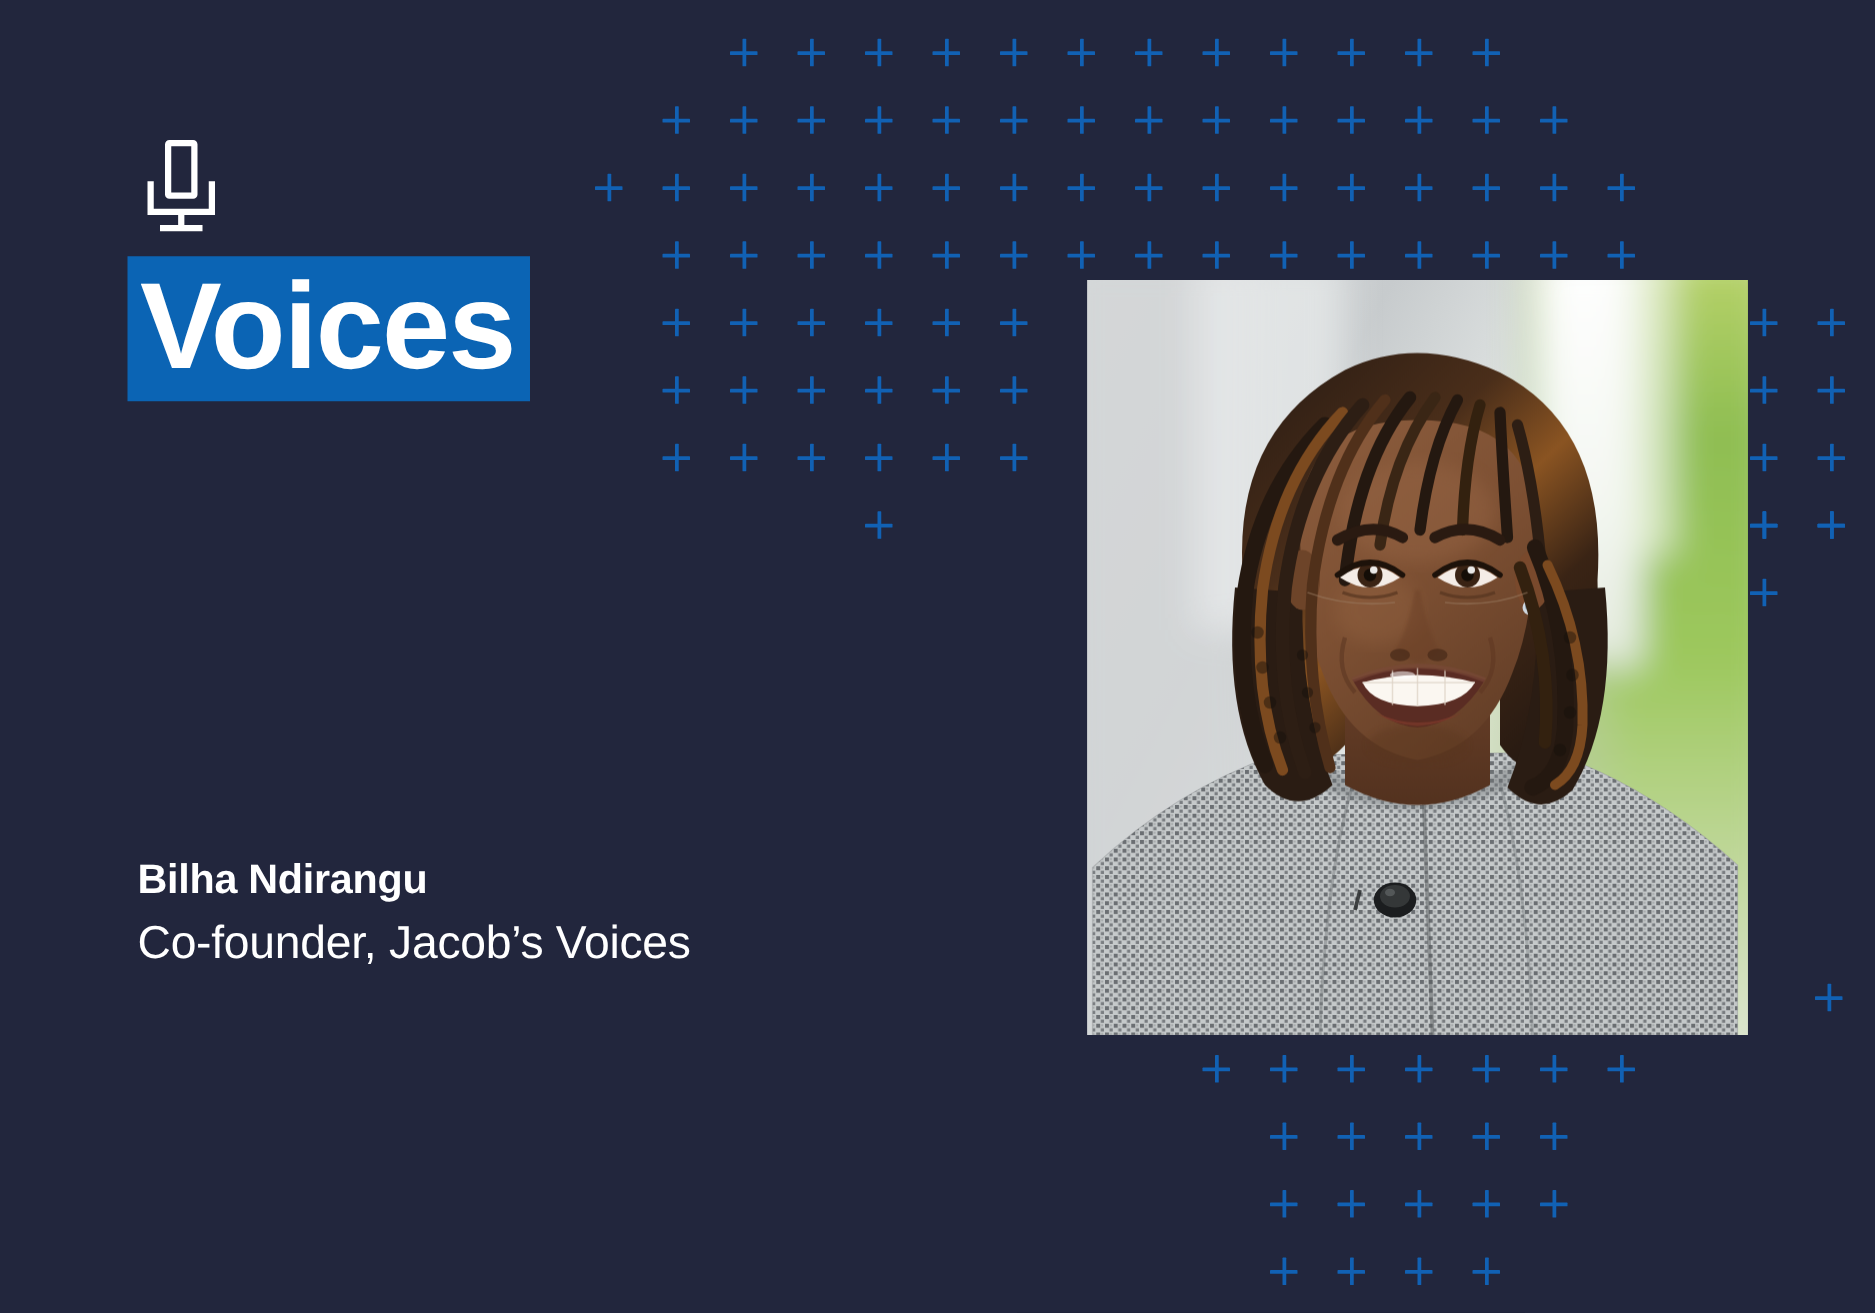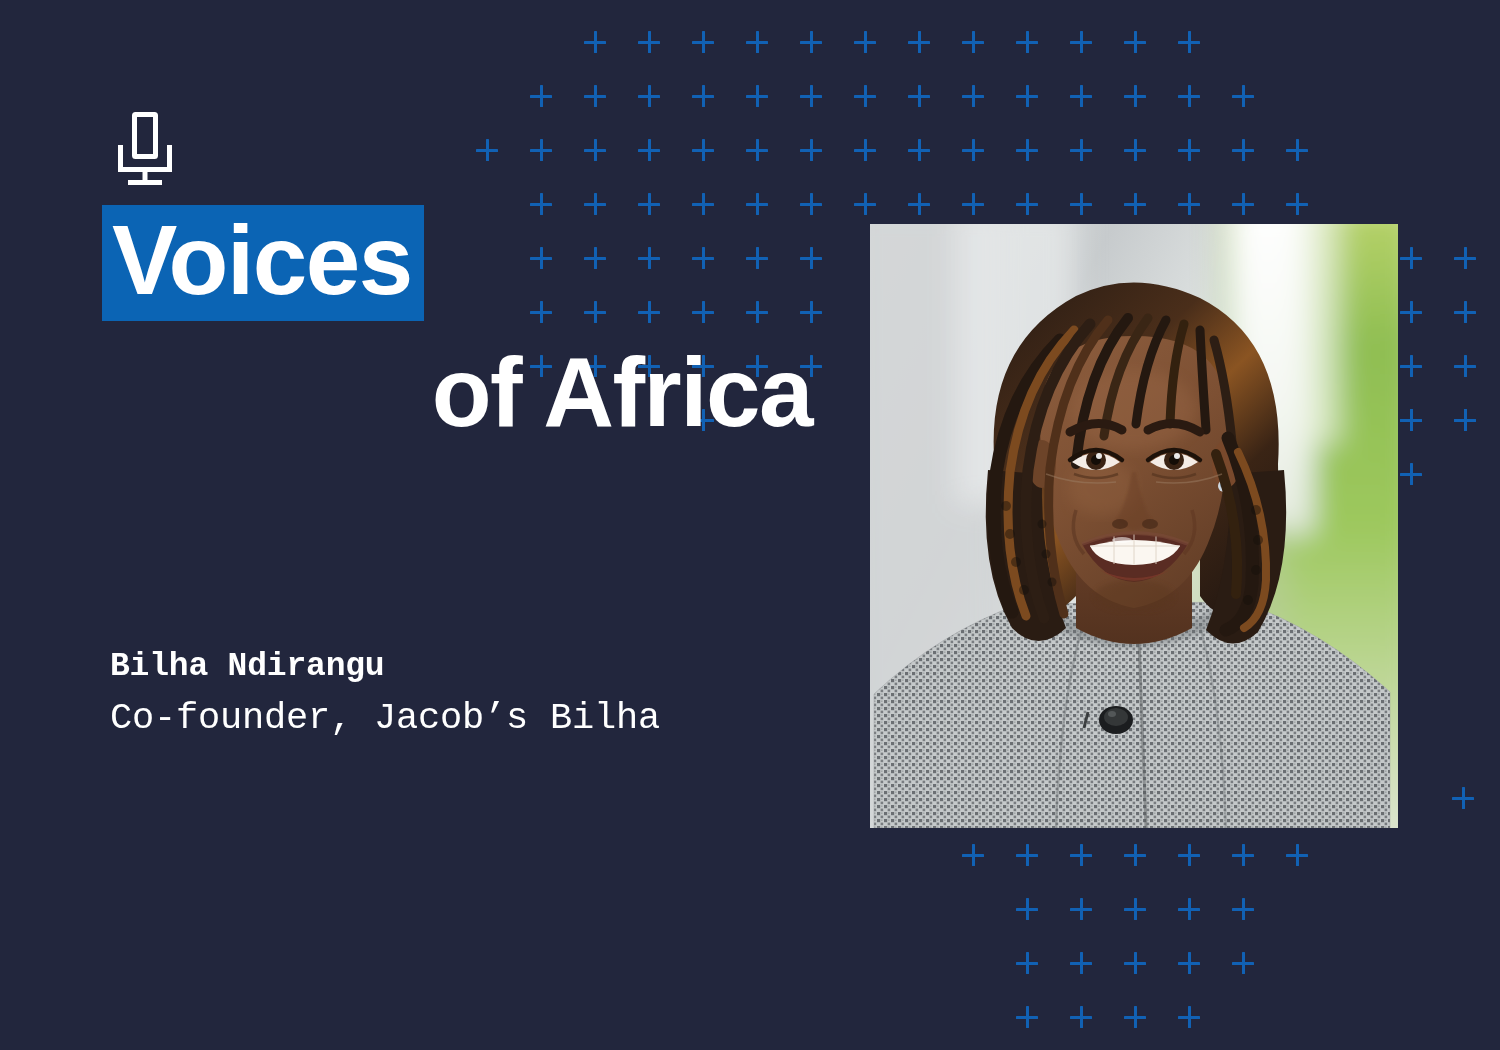--- a/index.html
+++ b/index.html
@@ -95,23 +95,22 @@
   }
   #headline-row-2 {
     margin-top: 14px;
     display: block;
   }
 
   
   #speaker-block {
     position: absolute;
     left: 110px;
-    top: 646px;
+    top: 682px;
     width: 720px;
-    font-family: Liberation Mono, monospace;
   }
   #speaker-name {
     display: block;
     font-size: 33px;
     font-weight: 700;
     color: #ffffff;
     letter-spacing: -0.2px;
     line-height: 1.25;
   }
   #speaker-role {
@@ -424,21 +423,20 @@
     <svg width="66" height="78" viewBox="0 0 66 78" aria-hidden="true">
       <rect x="22.5" y="2.5" width="21" height="42" rx="1" fill="none" stroke="#ffffff" stroke-width="5"></rect>
       <path d="M8.5 33 L8.5 57.5 L57.5 57.5 L57.5 33" fill="none" stroke="#ffffff" stroke-width="5"></path>
       <path d="M33 57.5 L33 68" fill="none" stroke="#ffffff" stroke-width="5"></path>
       <path d="M16 70.5 L50 70.5" fill="none" stroke="#ffffff" stroke-width="5"></path>
     </svg>
   </div>
 
   <div id="headline">
     <span class="headline-line hl-highlight">Voices</span>
-    <span id="headline-row-2" class="headline-line">of Africa</span>
   </div>
 
   <div id="speaker-block">
     <span id="speaker-name">Bilha Ndirangu</span>
-    <span id="speaker-role">Co-founder, Jacob’s Bilha</span>
+    <span id="speaker-role">Co-founder, Jacob’s Voices</span>
   </div>
 
 </div>
 
 </body></html>

